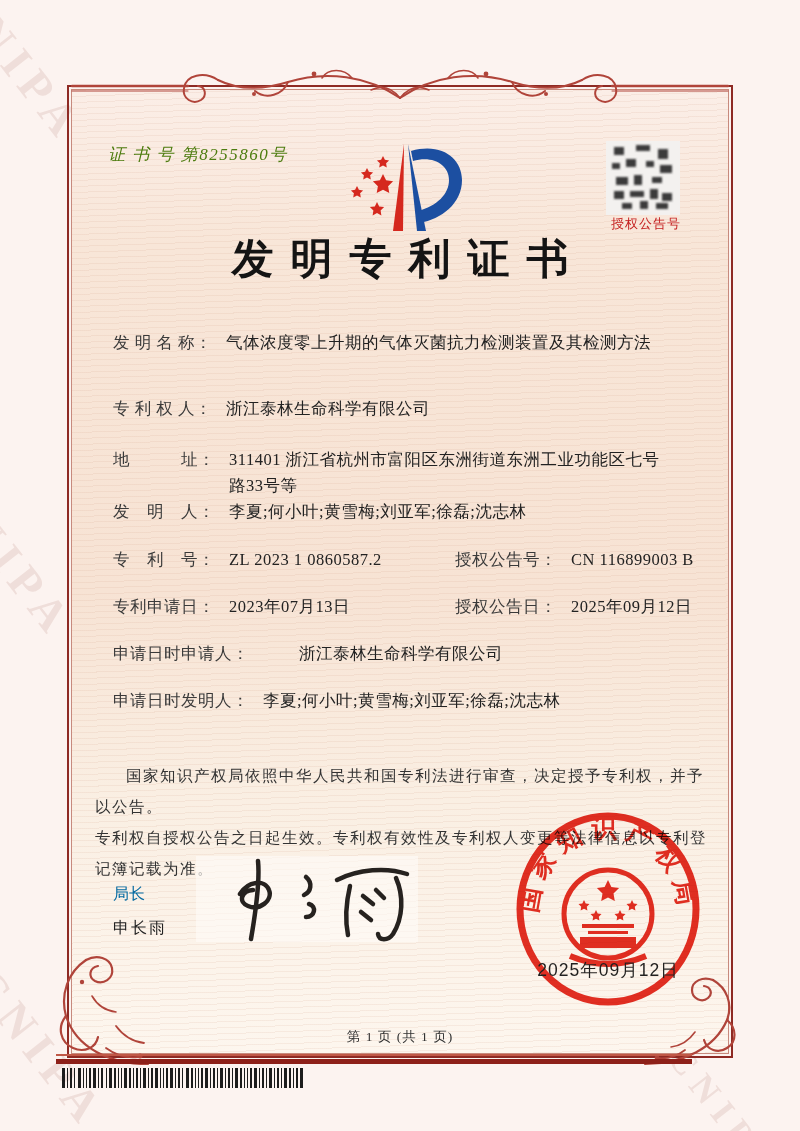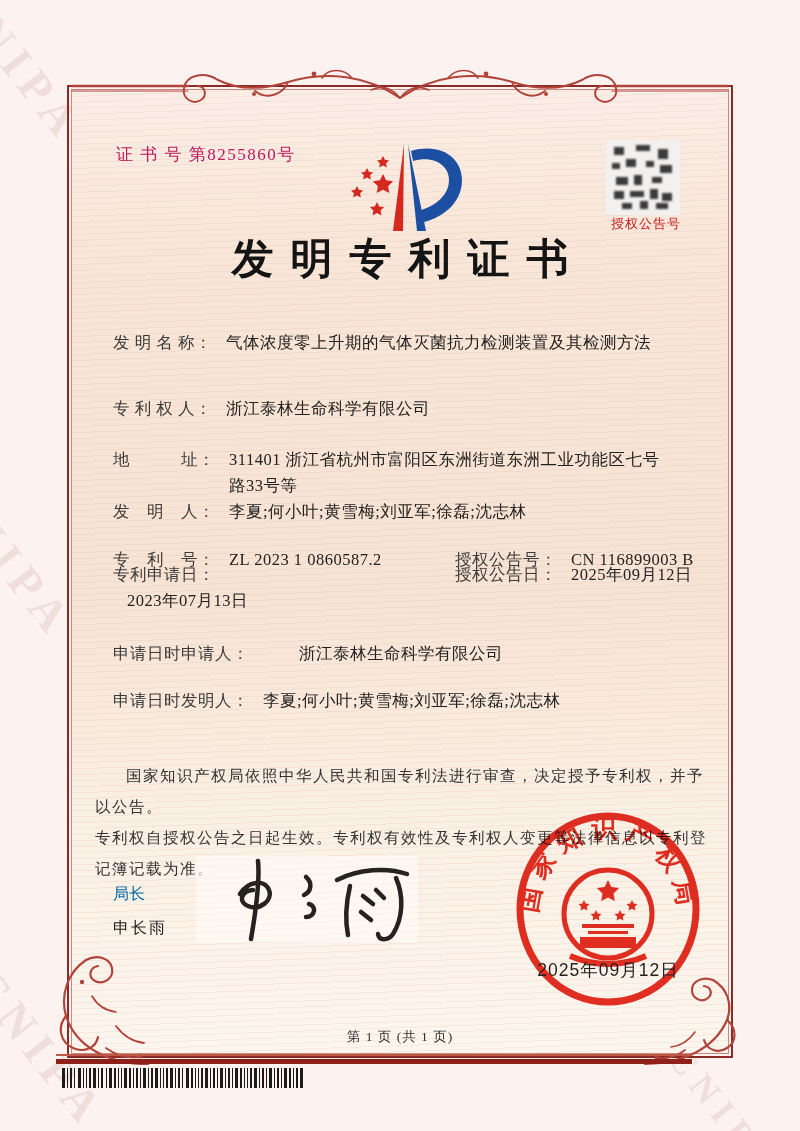--- a/index.html
+++ b/index.html
@@ -28,21 +28,21 @@
   }
   .frame-inner::after{
     content:"";position:absolute;inset:0;
     background:repeating-linear-gradient(178deg,rgba(205,150,125,0.13) 0 1px,transparent 1px 6px);
     pointer-events:none;
   }
   .band-thin{position:absolute;left:56px;top:1054px;width:636px;height:2px;background:#c05847;}
   .band-thick{position:absolute;left:56px;top:1059px;width:636px;height:5px;background:#8d2019;}
   .ornament{position:absolute;}
   
-  .cert-no{position:absolute;left:116px;top:143px;font-size:17px;letter-spacing:1.5px;color:#be185d;}
+  .cert-no{position:absolute;left:108px;top:143px;font-size:17px;letter-spacing:1.5px;color:#4d7c0f;font-style:italic;}
   .qr-caption{position:absolute;left:596px;top:215px;width:100px;text-align:center;
     font-size:13px;color:#c41e1e;letter-spacing:1px;}
   .title{position:absolute;left:0;top:231px;width:800px;text-align:center;
     font-size:42px;font-weight:bold;color:#141414;letter-spacing:17px;text-indent:17px;}
   .row{position:absolute;left:113px;width:620px;font-size:16.5px;line-height:26px;color:#2e2e2e;
     letter-spacing:0.5px;display:flex;align-items:flex-start;}
   .row .lbl{flex:none;color:#3a3a3a;white-space:pre;}
   .row .val{margin-left:14px;color:#222;}
   .row .rcol{position:absolute;left:342px;top:0;display:flex;}
   .legal{position:absolute;left:95px;top:760px;width:618px;font-size:15.5px;
@@ -260,21 +260,21 @@
 
   <div class="row" style="top:547px;">
     <span class="lbl">专　利　号：</span>
     <span class="val">ZL 2023 1 0860587.2</span>
     <span class="rcol">
       <span class="lbl">授权公告号：</span>
       <span class="val">CN 116899003 B</span>
     </span>
   </div>
 
-  <div class="row" style="top:562px;flex-direction:column;">
+  <div class="row" style="top:594px;">
     <span class="lbl">专利申请日：</span>
     <span class="val">2023年07月13日</span>
     <span class="rcol">
       <span class="lbl">授权公告日：</span>
       <span class="val">2025年09月12日</span>
     </span>
   </div>
 
   <div class="row" style="top:641px;gap:36px;">
     <span class="lbl">申请日时申请人：</span>

